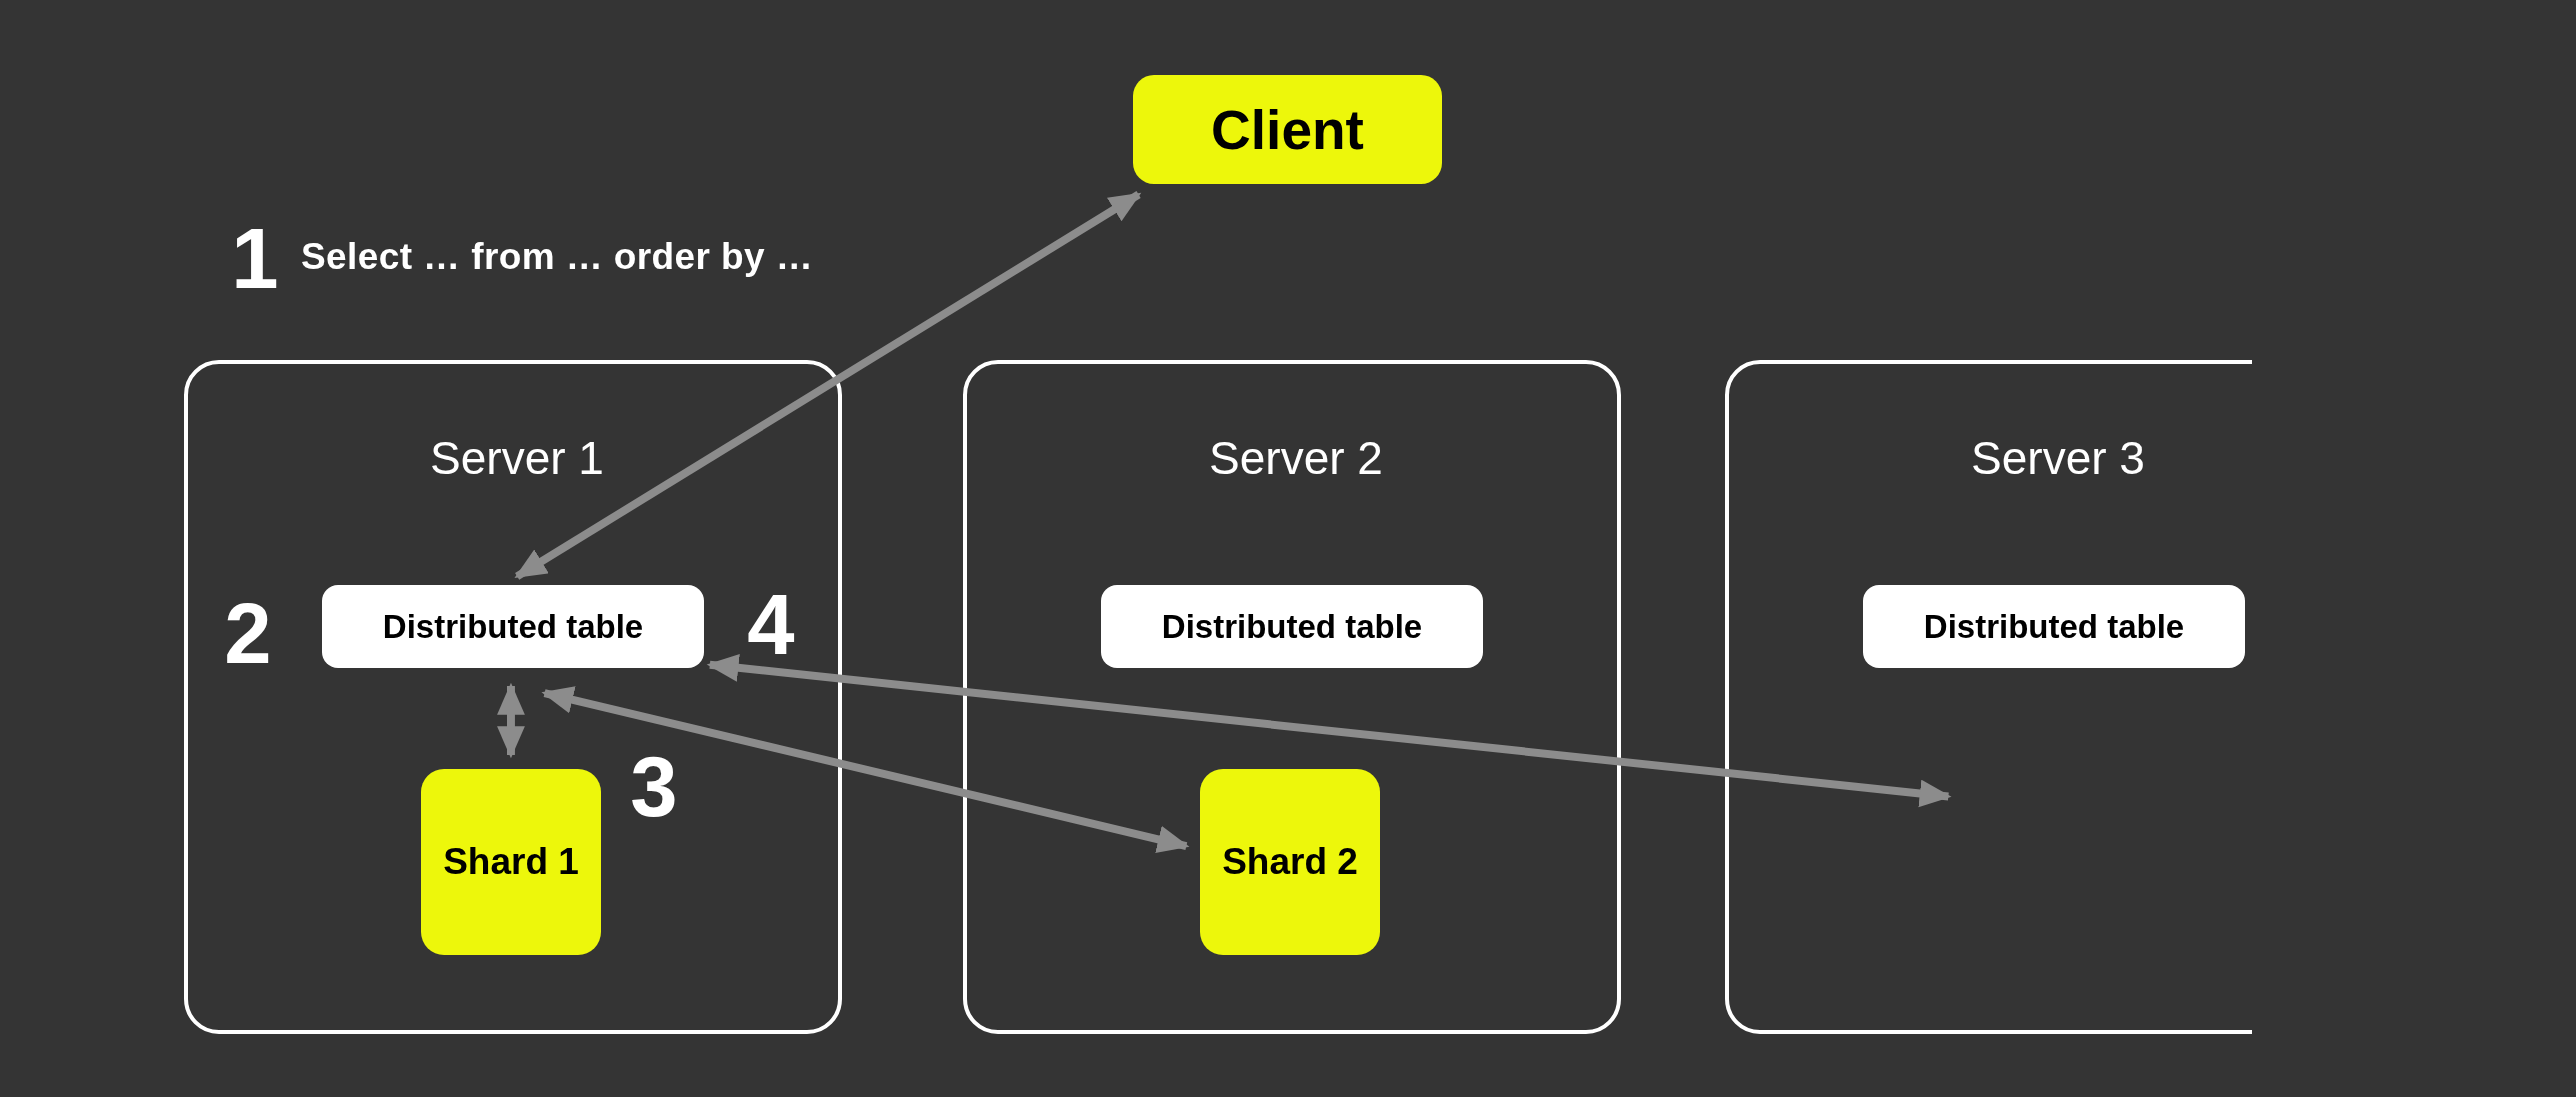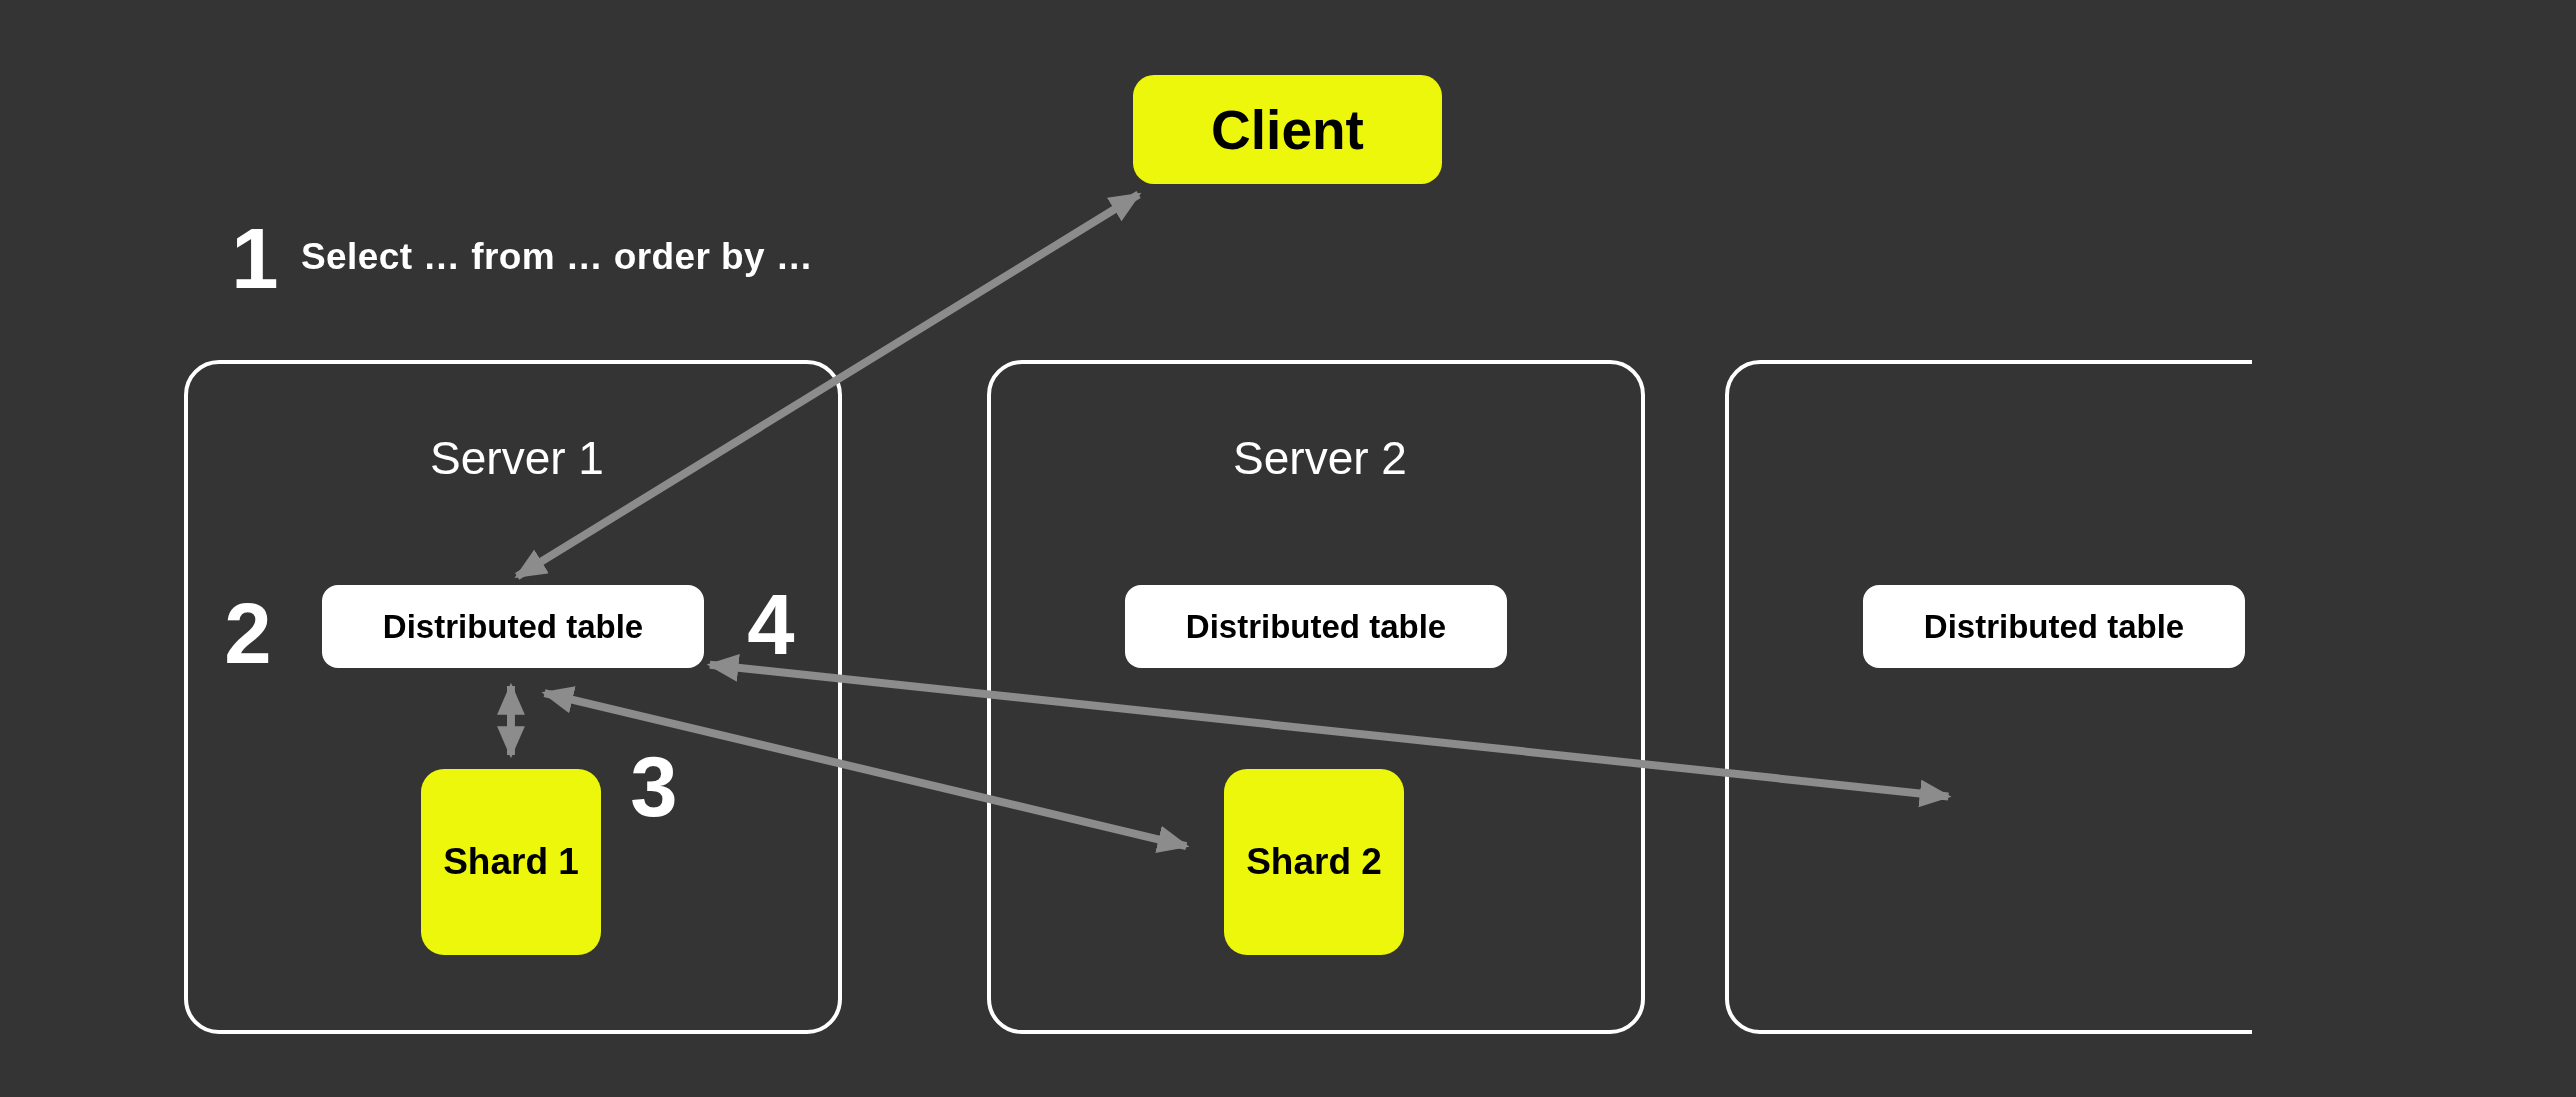--- a/index.html
+++ b/index.html
@@ -25,21 +25,21 @@
     color:var(--text-black);font-weight:700;font-size:55px;
     z-index:3;
   }
 
   .server-box{
     top:360px;width:658px;height:674px;
     border:4.4px solid var(--box-white);border-radius:35px;
     box-sizing:border-box;z-index:2;
   }
   .server-1{left:184px;}
-  .server-2{left:963px;margin-left:24px;}
+  .server-2{left:963px;}
   .server-3{left:1725px;}
 
   .server-title{
     position:absolute;left:0;right:0;top:69px;
     text-align:center;color:var(--text-white);
     font-size:46px;font-weight:400;line-height:50px;padding-left:8px;
   }
   .dtable-box{
     position:absolute;left:134px;top:221px;width:382px;height:83px;
     background:var(--box-white);border-radius:16px;
@@ -112,20 +112,21 @@
     <div class="server-title">Server 2</div>
     <div class="center-flex dtable-box">
       <span>Distributed table</span>
     </div>
     <div class="center-flex shard-box">
       <span>Shard 2</span>
     </div>
   </div>
 
   <div class="abs server-box server-3">
+    <div class="server-title">Server 3</div>
     <div class="center-flex dtable-box">
       <span>Distributed table</span>
     </div>
   </div>
 
   <div class="abs step-num num-2">2</div>
   <div class="abs step-num num-3">3</div>
   <div class="abs step-num num-4">4</div>
 
 </div>

